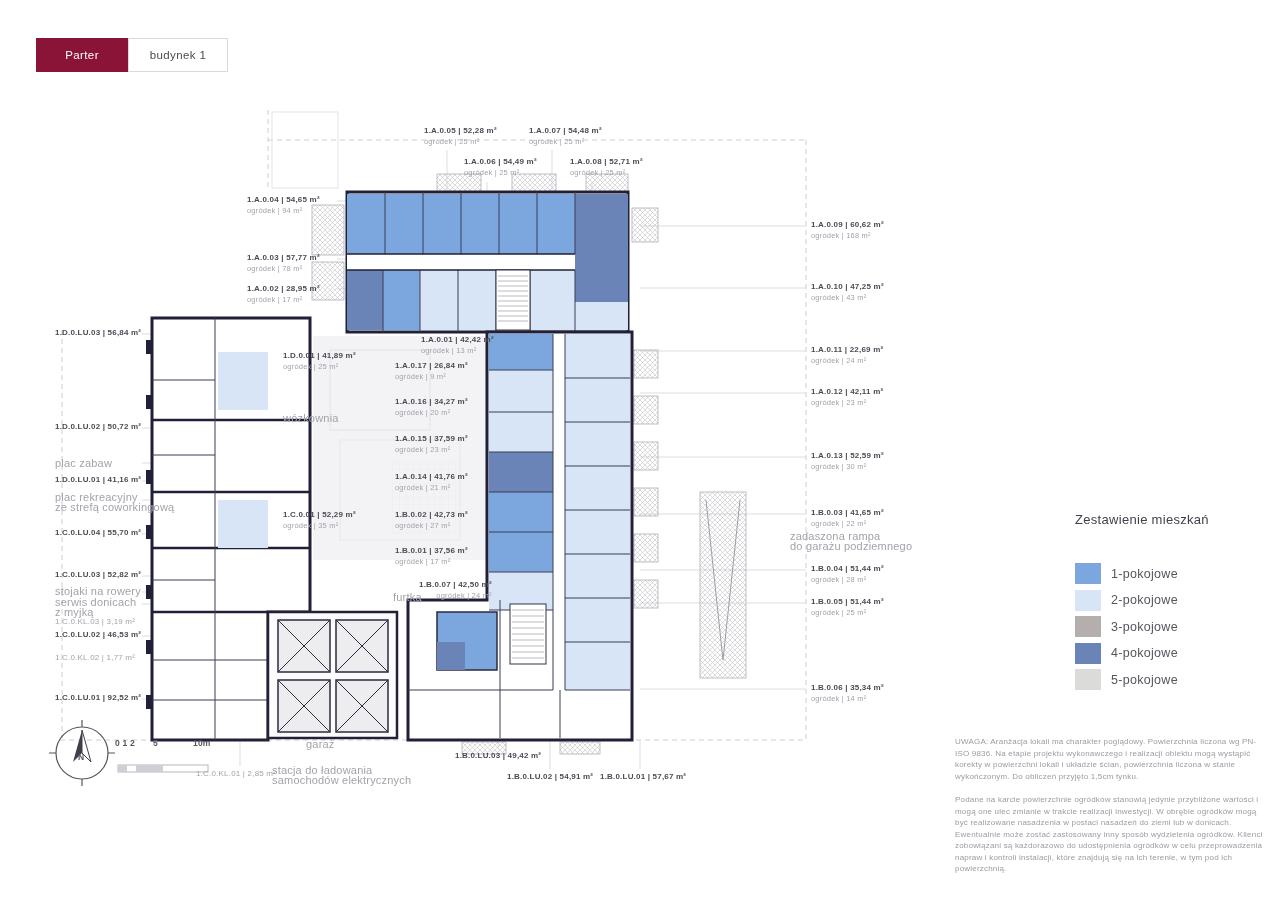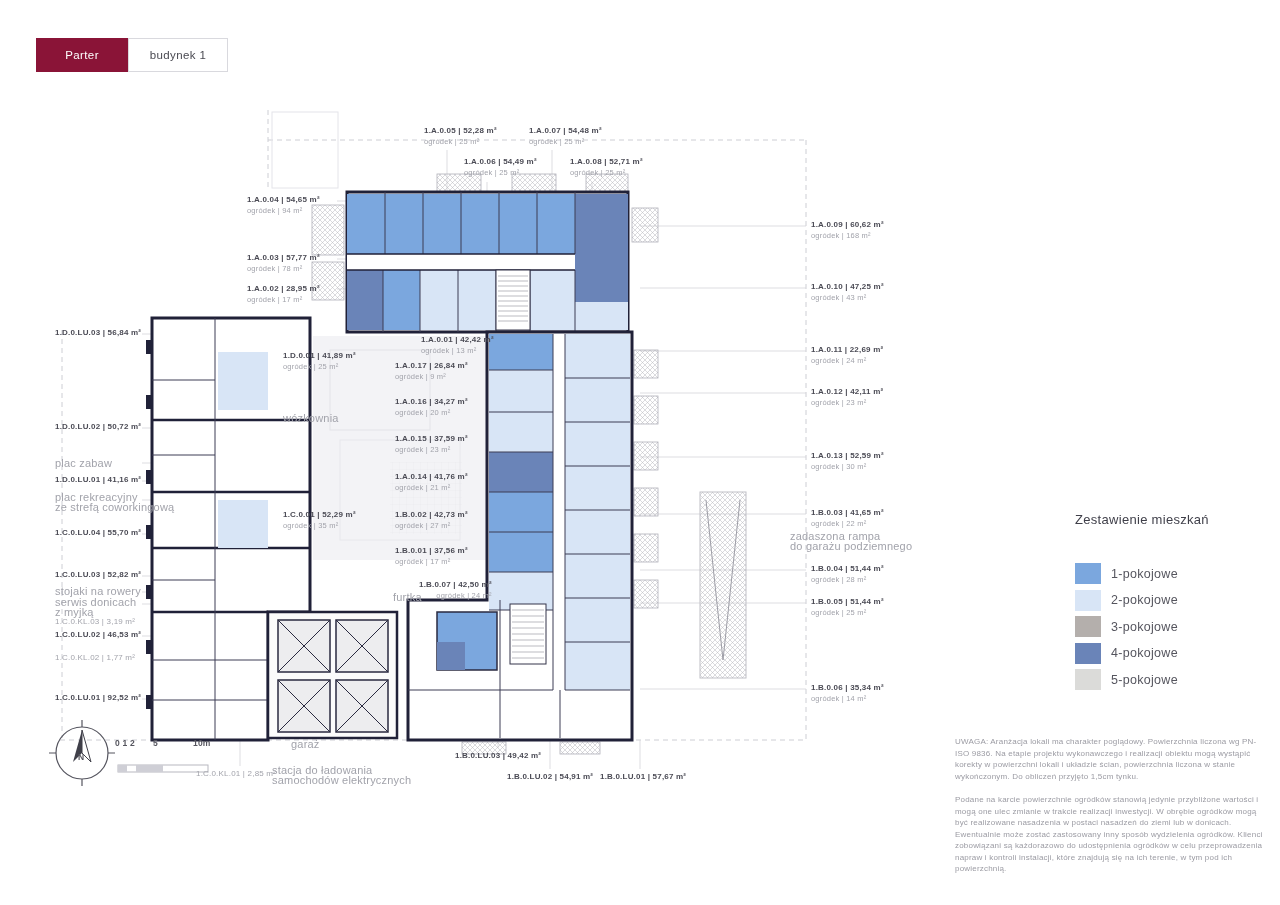--- a/index.html
+++ b/index.html
@@ -362,21 +362,21 @@
       <div class="plan-note" style="left: 55px; top: 458px;">plac zabaw</div>
       <div class="plan-note" style="left: 55px; top: 492px;">plac rekreacyjny
 ze strefą coworkingową</div>
       <div class="plan-note" style="left: 55px; top: 586px;">stojaki na rowery</div>
       <div class="plan-note" style="left: 55px; top: 597px;">serwis donicach
 z myjką</div>
       <div class="plan-note" style="left: 790px; top: 531px;">zadaszona rampa
 do garażu podziemnego</div>
       <div class="plan-note" style="left: 283px; top: 413px;">wózkownia</div>
       <div class="plan-note" style="left: 393px; top: 592px; text-align: right;">furtka</div>
-      <div class="plan-note" style="left: 291px; top: 739px;">garaż</div>
+      <div class="plan-note" style="left: 306px; top: 739px;">garaż</div>
       <div class="plan-note" style="left: 272px; top: 765px;">stacja do ładowania
 samochodów elektrycznych</div>
       <div class="plan-note dark" style="left: 115px; top: 738px;">0 1 2</div>
       <div class="plan-note dark" style="left: 153px; top: 738px;">5</div>
       <div class="plan-note dark" style="left: 193px; top: 738px;">10m</div>
       <div class="plan-note dark" style="left: 78px; top: 752px;">N</div>
     </div>
 </div>
 
 <div class="legend">

